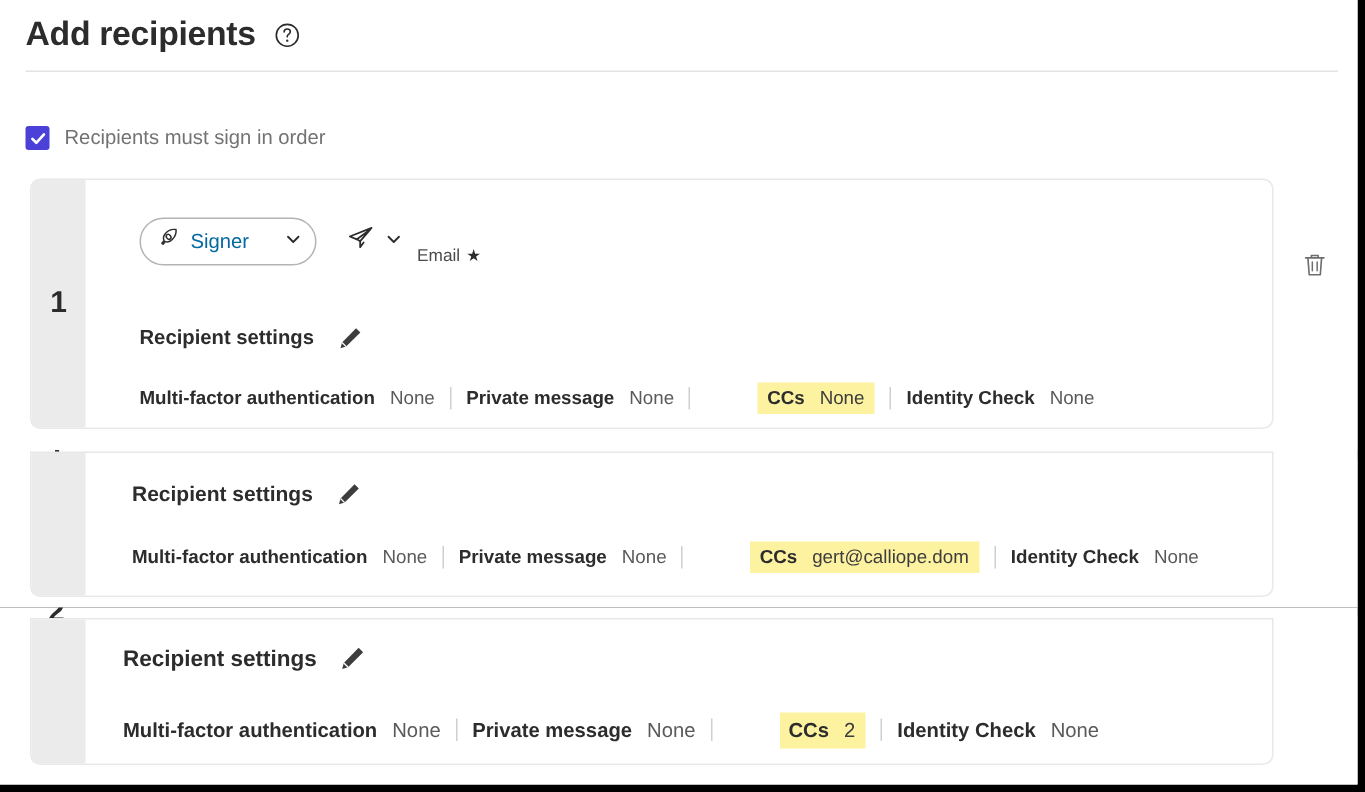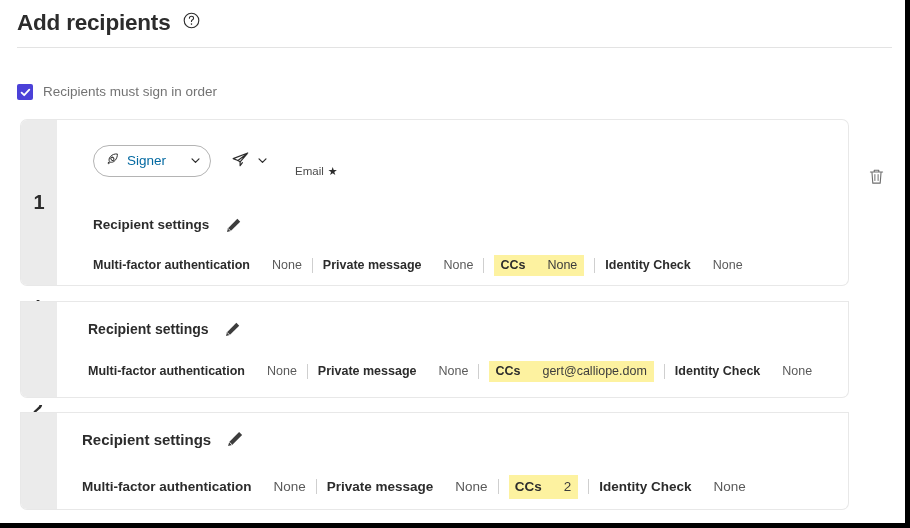--- a/index.html
+++ b/index.html
@@ -37,20 +37,21 @@
   #panel-1 { top: 0; height: 300px; border-bottom: 6px solid #000; }
   #panel-2 { top: 300px; height: 105px; border-bottom: 6px solid #000; }
   #panel-3 { top: 405px; height: 118px; }
 
   
   .page-head {
     position: absolute;
     left: 17px;
     top: 12px;
     display: flex;
+    align-items: center;
     gap: 13px;
   }
   .page-title {
     font-size: 22.5px;
     font-weight: 700;
     color: #2c2c2c;
     letter-spacing: -0.2px;
     line-height: 1;
   }
   .help-icon {
@@ -152,21 +153,21 @@
     line-height: 1;
   }
   .send-group {
     display: flex;
     align-items: center;
     gap: 7px;
     margin-left: 20px;
     height: 32px;
   }
   .email-group {
-    margin-left: 27px;
+    margin-left: 10px;
     display: flex;
     flex-direction: column;
     gap: 5px;
     align-items: flex-end;
   }
   .email-label {
     font-size: 11.5px;
     color: #4b4b4b;
     display: flex;
     align-items: center;
@@ -230,30 +231,31 @@
   .summary {
     display: flex;
     align-items: center;
     font-size: 12.5px;
     line-height: 1;
     white-space: nowrap;
   }
   .sum-item {
     display: flex;
     align-items: center;
-    gap: 22px;
+    gap: 10px;
     padding: 3px 0;
     justify-content: space-between;
   }
   .sum-item.hl {
     background: #fdf2a0;
     padding-left: 6px;
     padding-right: 7px;
     padding-top: 4px;
     padding-bottom: 4px;
+    margin-left: 35px;
   }
   .sum-key { font-weight: 700; color: #2c2c2c; }
   .sum-val { color: #5a5a5a; }
   .sum-item.hl .sum-val { color: #3c3c3c; }
   .sum-sep {
     width: 1px;
     height: 15px;
     background: #cfcfcf;
     margin: 0 10px;
     flex: none;

